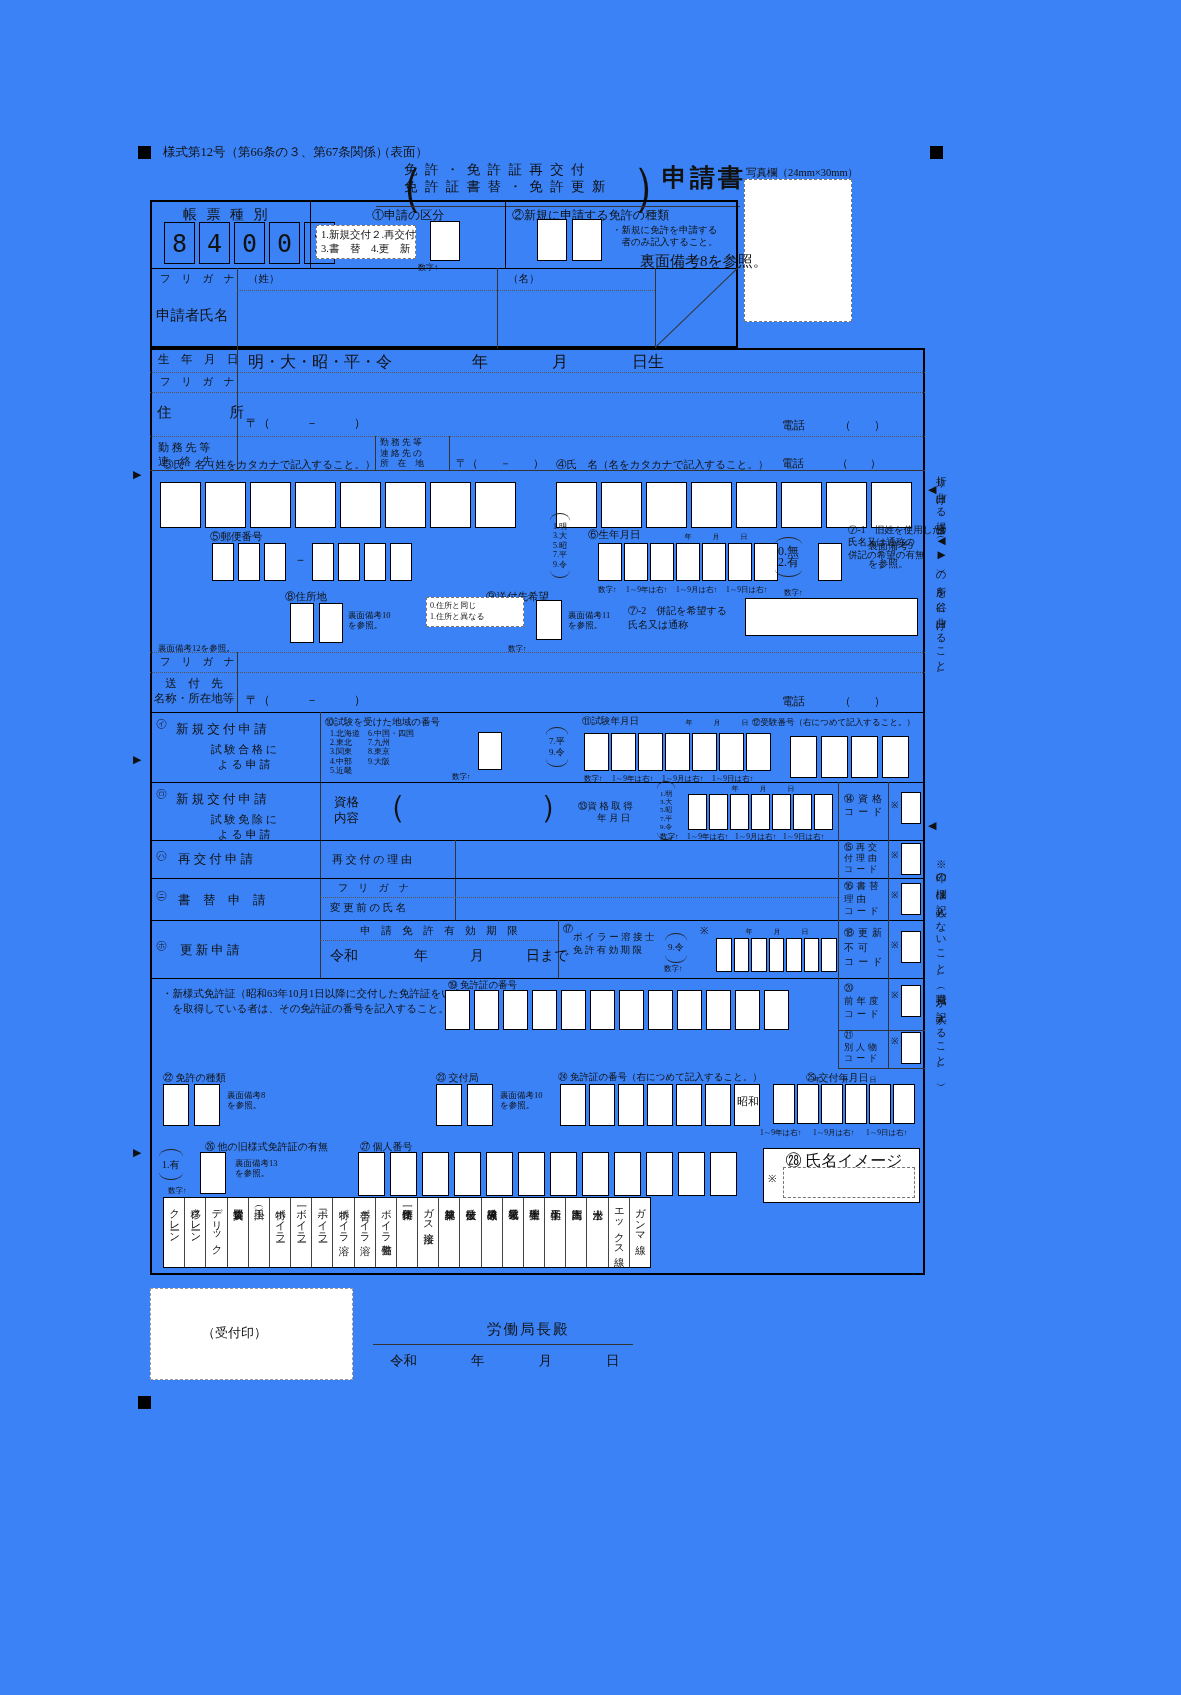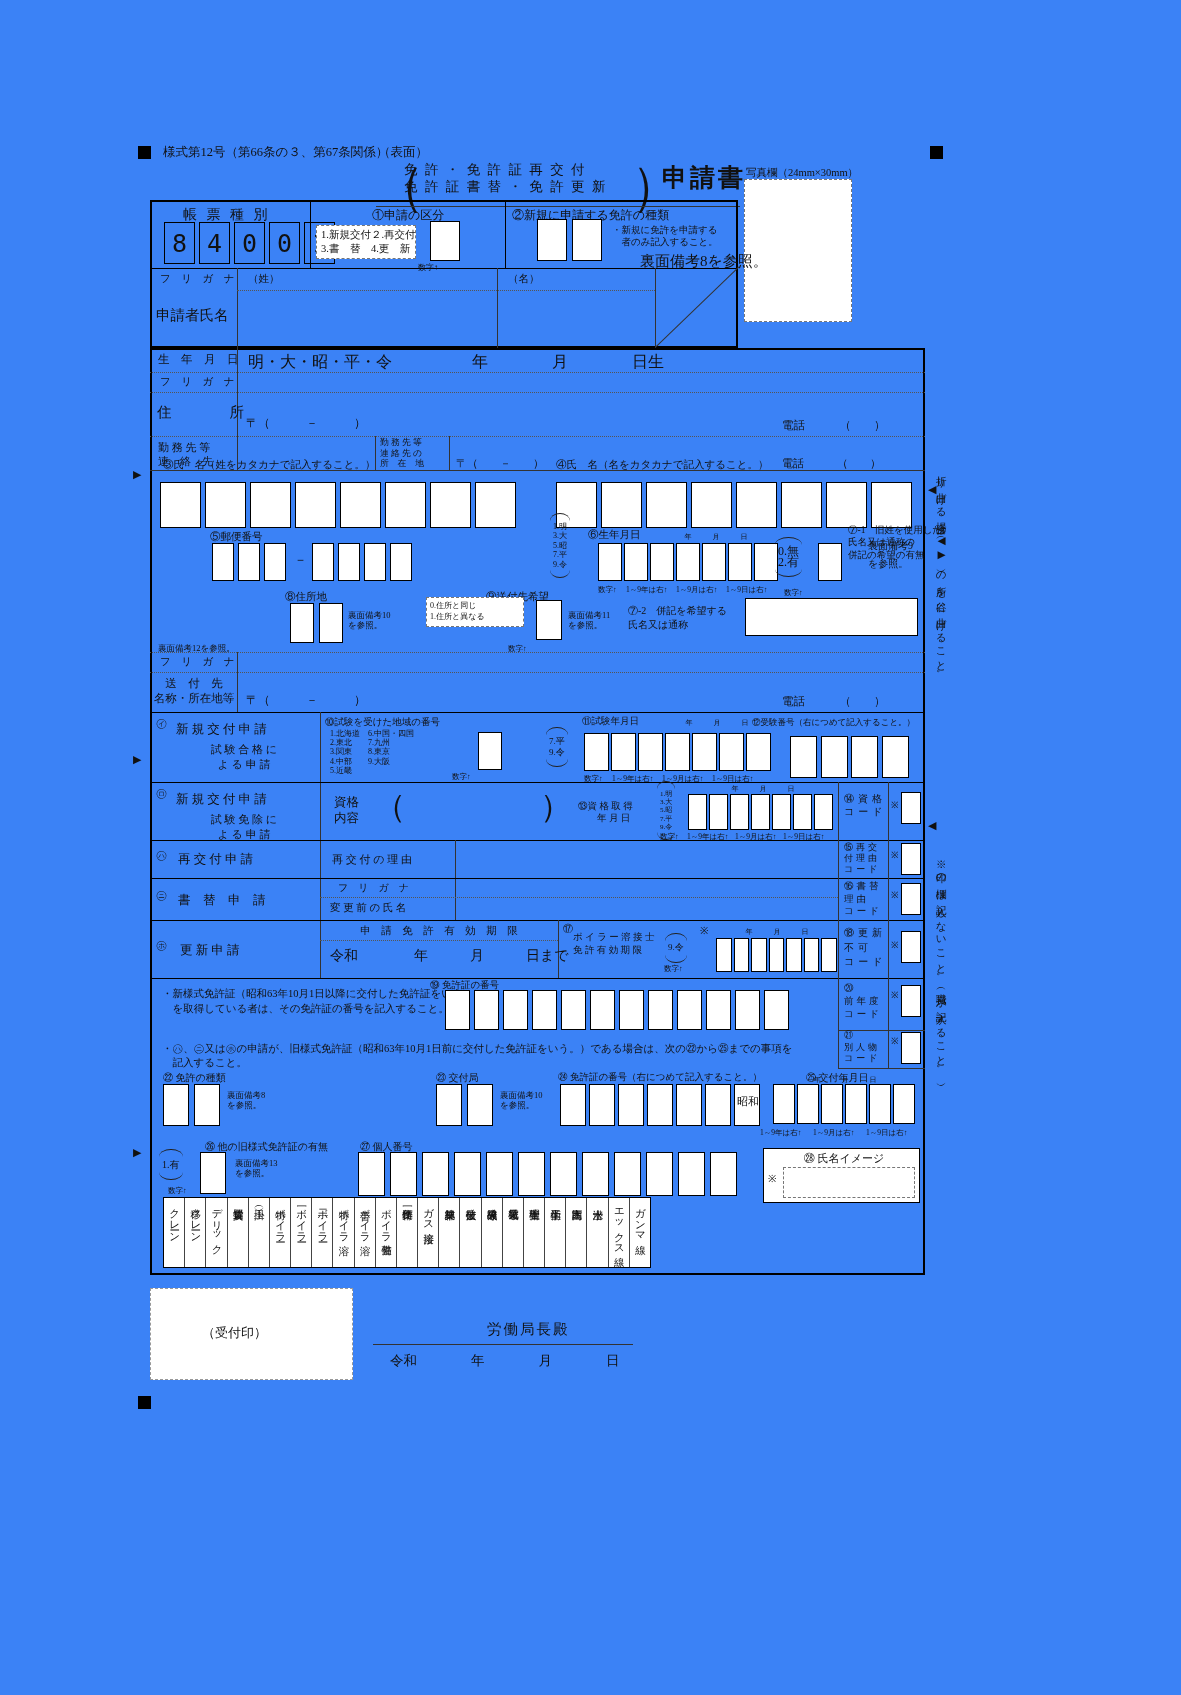--- a/index.html
+++ b/index.html
@@ -370,37 +370,35 @@
   <div class="t" style="left:844px;top:1030px;font-size:9px;line-height:11.5px;letter-spacing:3px">㉑
 別人物
 コード</div>
   <div class="t nw" style="left:891px;top:1036px;font-size:9px">※</div>
   <div class="bxs" style="left: 901px; top: 1032px; gap: 4px;">
       <i style="width: 20px; height: 32px;"></i>
     </div>
 
   <div class="t" style="left:162px;top:986px;font-size:10.5px;line-height:15px">・新様式免許証（昭和63年10月1日以降に交付した免許証をいう。）
 　を取得している者は、その免許証の番号を記入すること。</div>
-  <div class="t nw" style="left:430px;top:979px;font-size:9.5px">⑲ 免許証の番号</div>
+  <div class="t nw" style="left:448px;top:979px;font-size:9.5px">⑲ 免許証の番号</div>
   <div class="bxs" style="left: 445px; top: 990px; gap: 4px;">
       <i style="width: 25px; height: 40px;"></i>
       <i style="width: 25px; height: 40px;"></i>
       <i style="width: 25px; height: 40px;"></i>
       <i style="width: 25px; height: 40px;"></i>
       <i style="width: 25px; height: 40px;"></i>
       <i style="width: 25px; height: 40px;"></i>
       <i style="width: 25px; height: 40px;"></i>
       <i style="width: 25px; height: 40px;"></i>
       <i style="width: 25px; height: 40px;"></i>
       <i style="width: 25px; height: 40px;"></i>
       <i style="width: 25px; height: 40px;"></i>
       <i style="width: 25px; height: 40px;"></i>
     </div>
-  <div class="t" style="left:162px;top:1042px;font-size:10.5px;line-height:14px">・㋩、㋥又は㋭の申請が、旧様式免許証（昭和63年10月1日前に交付した免許証をいう。）である場合は、次の㉒から㉕までの事項を
-　記入すること。</div>
 
   <div class="t nw" style="left:163px;top:1071px;font-size:10px">㉒ 免許の種類</div>
   <div class="bxs" style="left: 163px; top: 1084px; gap: 5px;">
       <i style="width: 26px; height: 42px;"></i>
       <i style="width: 26px; height: 42px;"></i>
     </div>
   <div class="t" style="left:227px;top:1090px;font-size:8.5px;line-height:10px">裏面備考8
 を参照。</div>
   <div class="t nw" style="left:436px;top:1071px;font-size:10px">㉓ 交付局</div>
   <div class="bxs" style="left: 436px; top: 1084px; gap: 5px;">
@@ -451,21 +449,21 @@
       <i style="width: 27px; height: 44px;"></i>
       <i style="width: 27px; height: 44px;"></i>
       <i style="width: 27px; height: 44px;"></i>
       <i style="width: 27px; height: 44px;"></i>
       <i style="width: 27px; height: 44px;"></i>
       <i style="width: 27px; height: 44px;"></i>
       <i style="width: 27px; height: 44px;"></i>
       <i style="width: 27px; height: 44px;"></i>
     </div>
   <div class="inrect" style="left:763px;top:1148px;width:157px;height:55px;border-width:1.4px"></div>
-  <div class="t nw c" style="left:763px;top:1151px;width:162px;font-size:11px">㉘ 氏名イメージ</div>
+  <div class="t nw c" style="left:763px;top:1151px;width:162px;font-size:16px">㉘ 氏名イメージ</div>
   <div class="t nw" style="left:768px;top:1172px;font-size:10px">※</div>
   <div class="dashbox" style="left:783px;top:1167px;width:132px;height:31px"></div>
 
   <div class="lts" style="left:163px;top:1197px;width:488px;height:71px">
       <span>クレーン</span>
       <span>移クレーン</span>
       <span>デリック</span>
       <span>揚貨装置</span>
       <span>（玉掛）</span>
       <span>特ボイラー</span>

